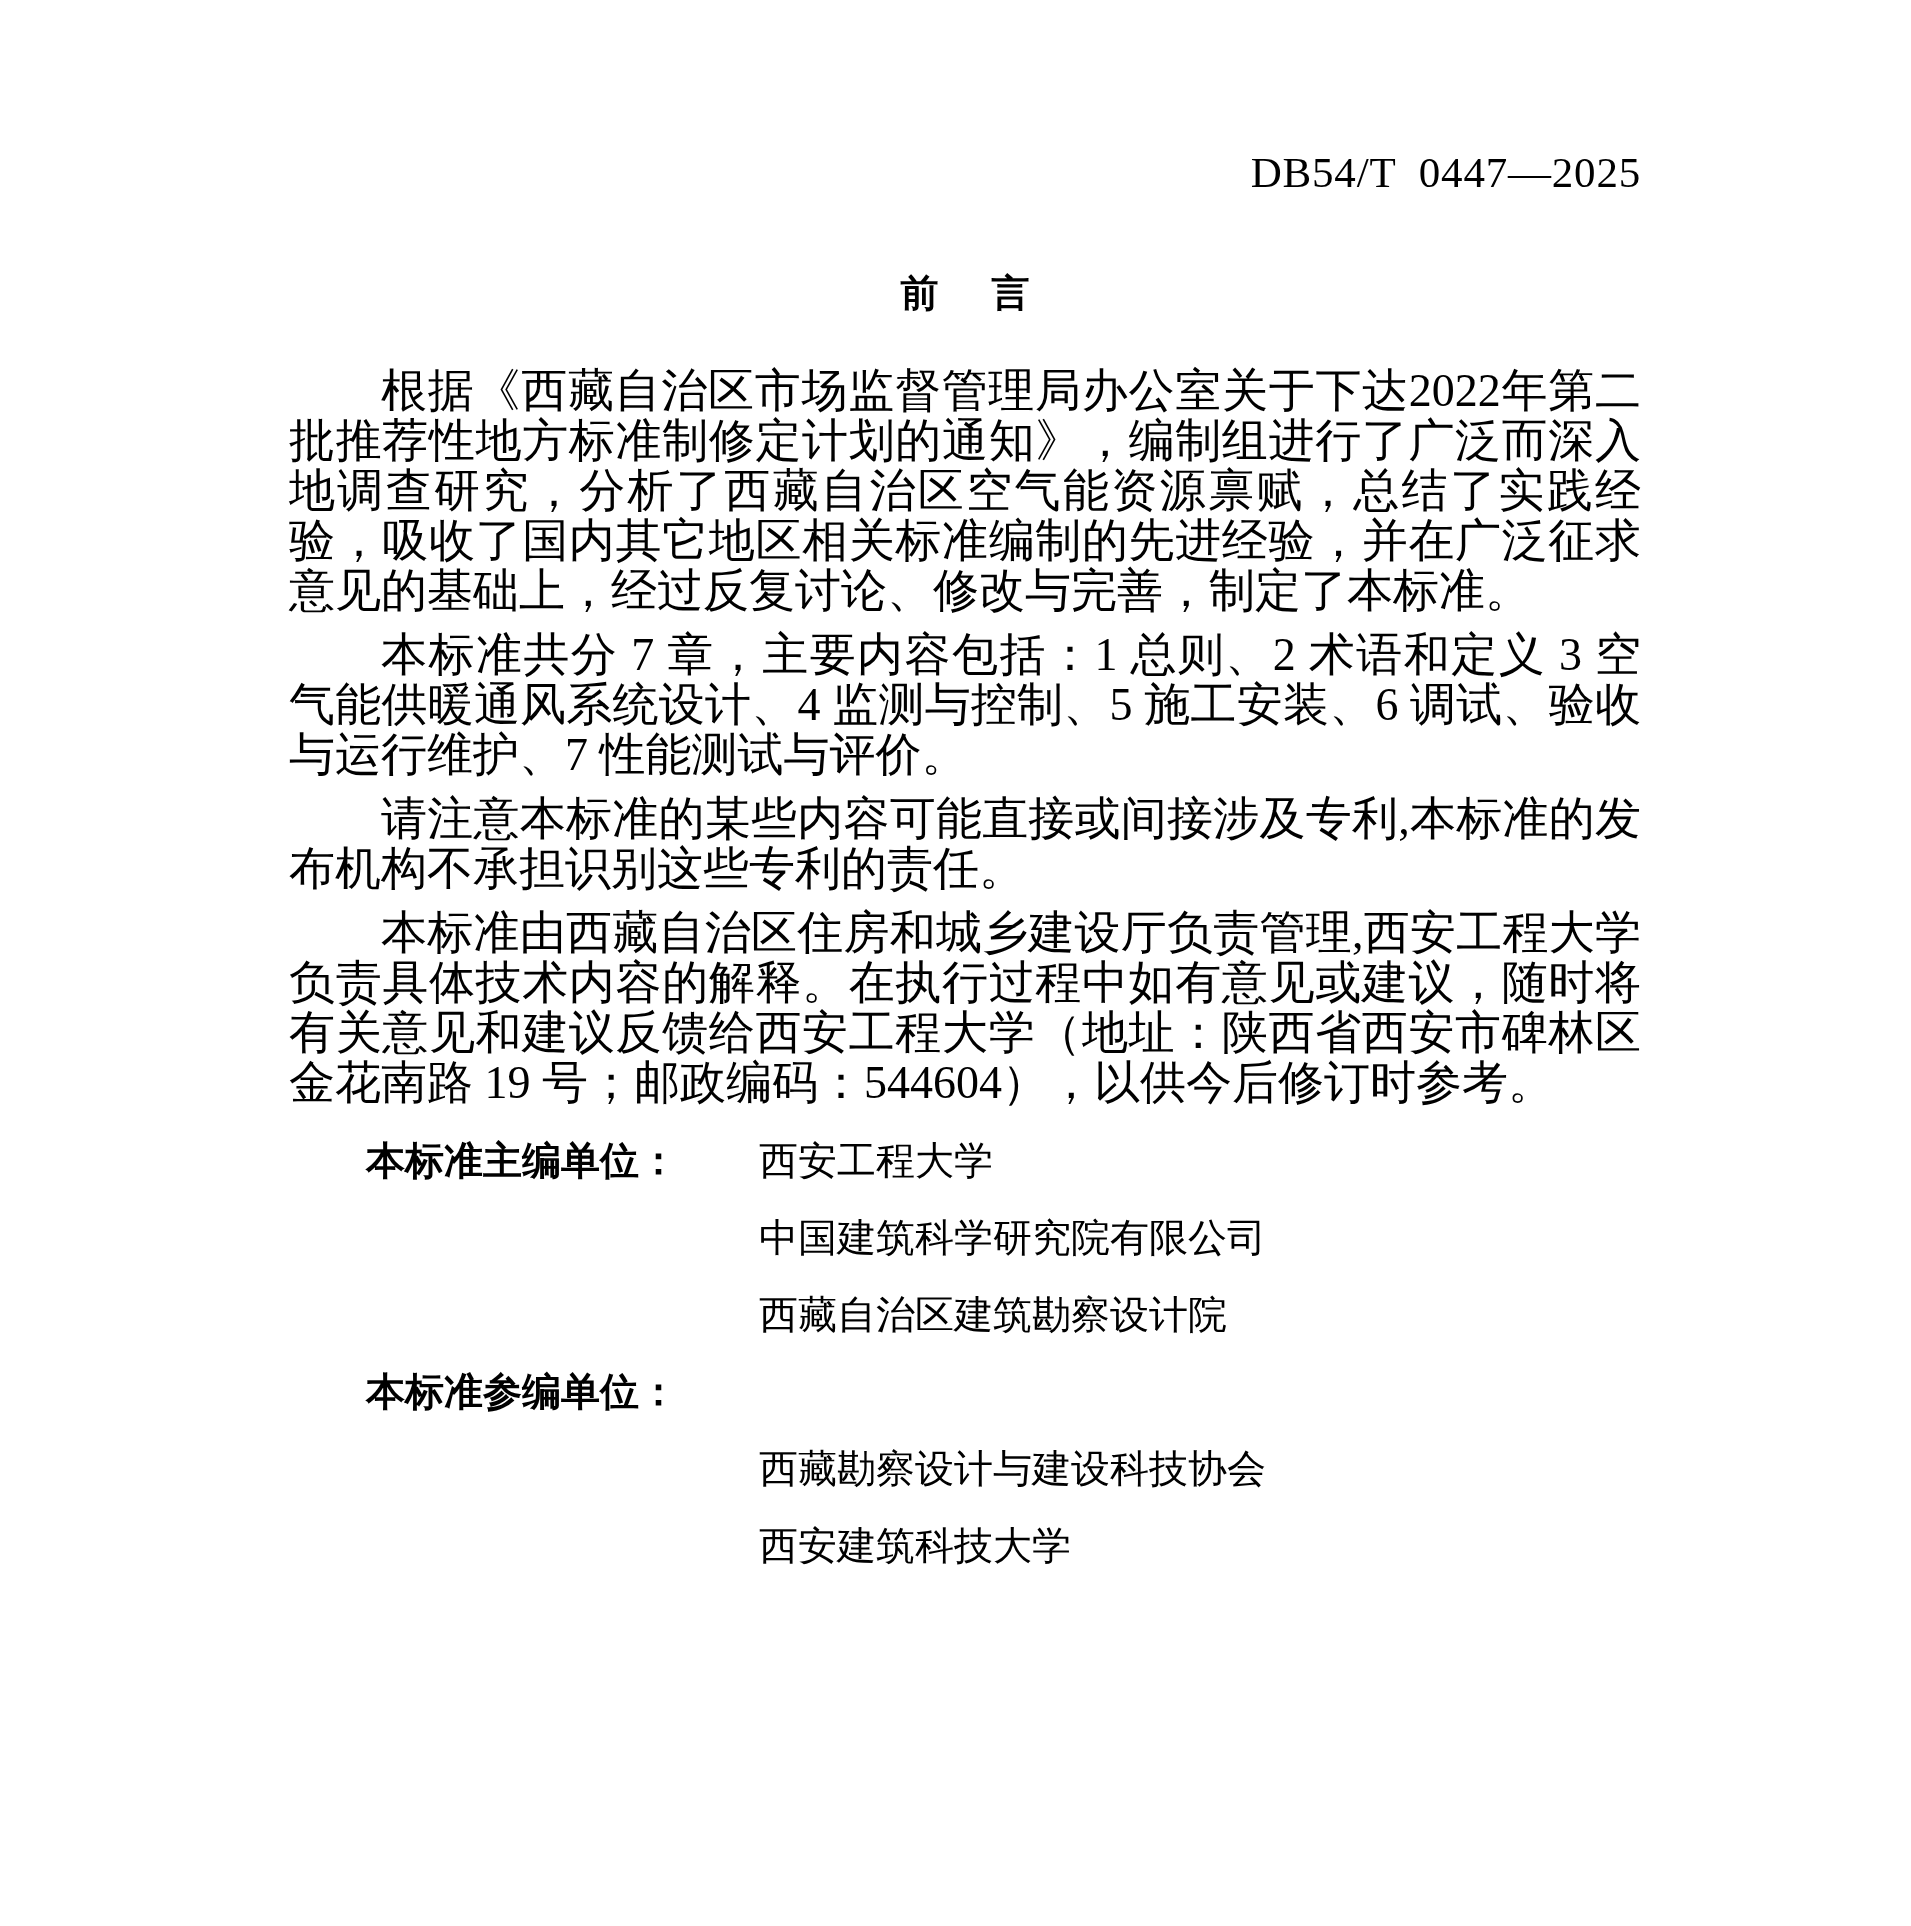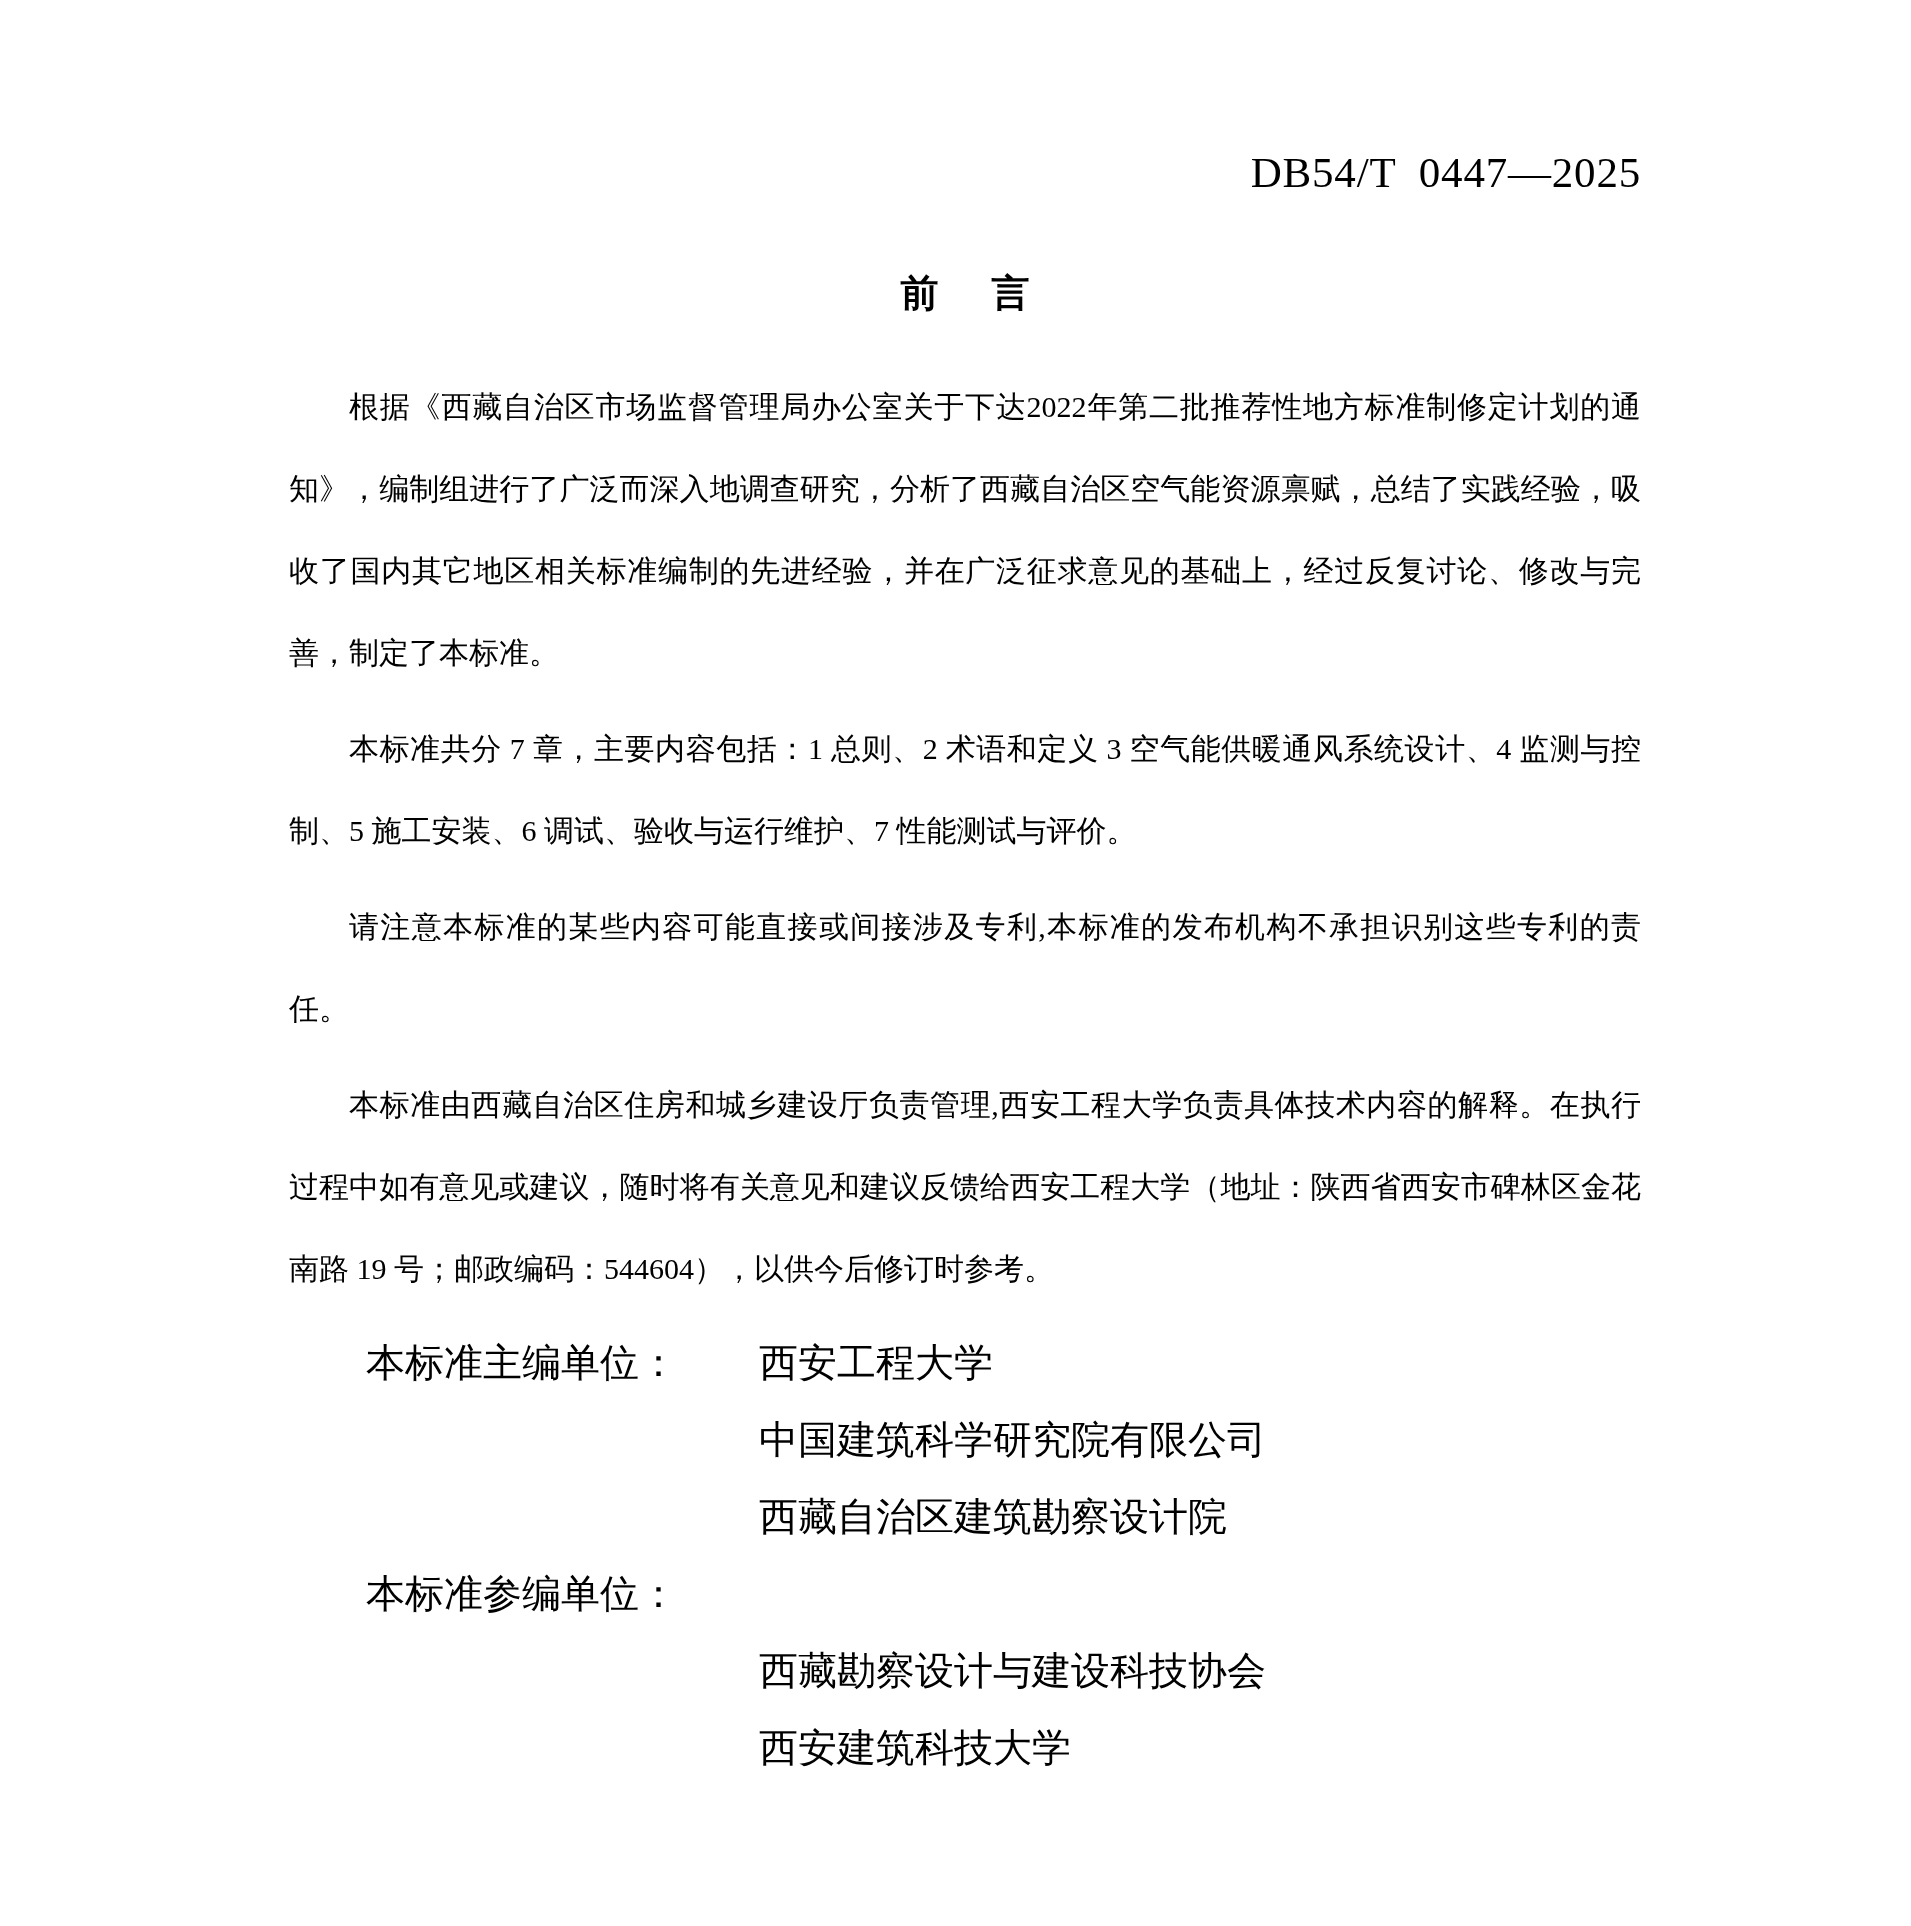--- a/index.html
+++ b/index.html
@@ -49,43 +49,43 @@
     letter-spacing: 0.2em;
     padding-left: 0.2em;
   }
   .preface-body {
     position: absolute;
     top: 366px;
     left: 0;
     width: 1352px;
   }
   .para {
-    font-size: 30px;
-    line-height: 82px;
+    font-size: 46px;
+    line-height: 50px;
     text-align: justify;
     text-indent: 2em;
     margin-bottom: 14px;
     word-break: break-all;
   }
   .units {
     margin-top: 5.4px;
     position: relative;
     width: 1352px;
   }
   .unit-row {
     position: relative;
     height: 77px;
     font-size: 39px;
     line-height: 77px;
     white-space: nowrap;
   }
   .unit-label {
     position: absolute;
     left: 77px;
-    font-weight: normal;
+    font-weight: bold;
   }
   .unit-name {
     position: absolute;
     left: 470px;
   }
 </style>
 </head>
 <body>
 
 <div class="page">

